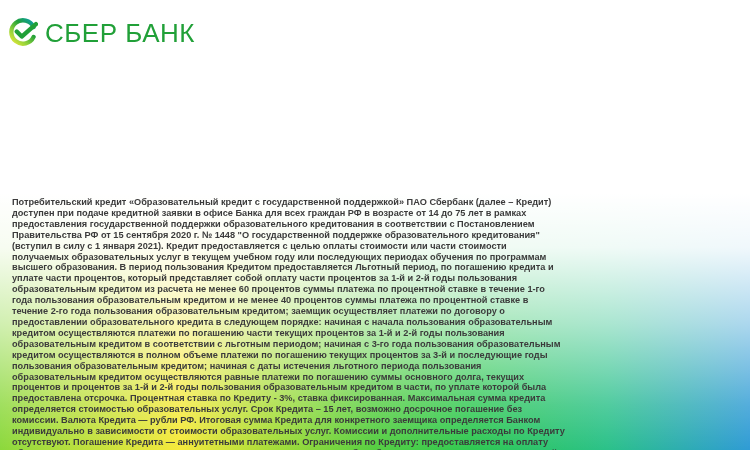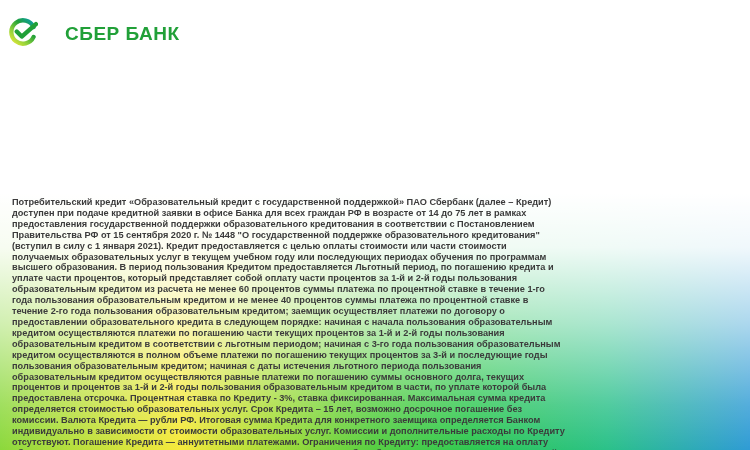--- a/index.html
+++ b/index.html
@@ -31,27 +31,26 @@
   .logo {
     position: absolute;
     top: 17px;
     left: 8px;
     display: flex;
     align-items: center;
     gap: 7px;
   }
   .logo-icon { width: 30px; height: 30px; display: block; }
   .logo-text {
-    font-size: 19px;
-    font-weight: 700;
+    font-size: 26px;
+    font-weight: 400;
     letter-spacing: 0.5px;
     color: #21A038;
     line-height: 1;
     padding-top: 2px;
-    margin-left: 20px;
   }
 
   .disclaimer {
     position: absolute;
     left: 12px;
     top: 197px;
     width: 553px;
     font-size: 9.2px;
     font-weight: 700;
     line-height: 10.9px;

